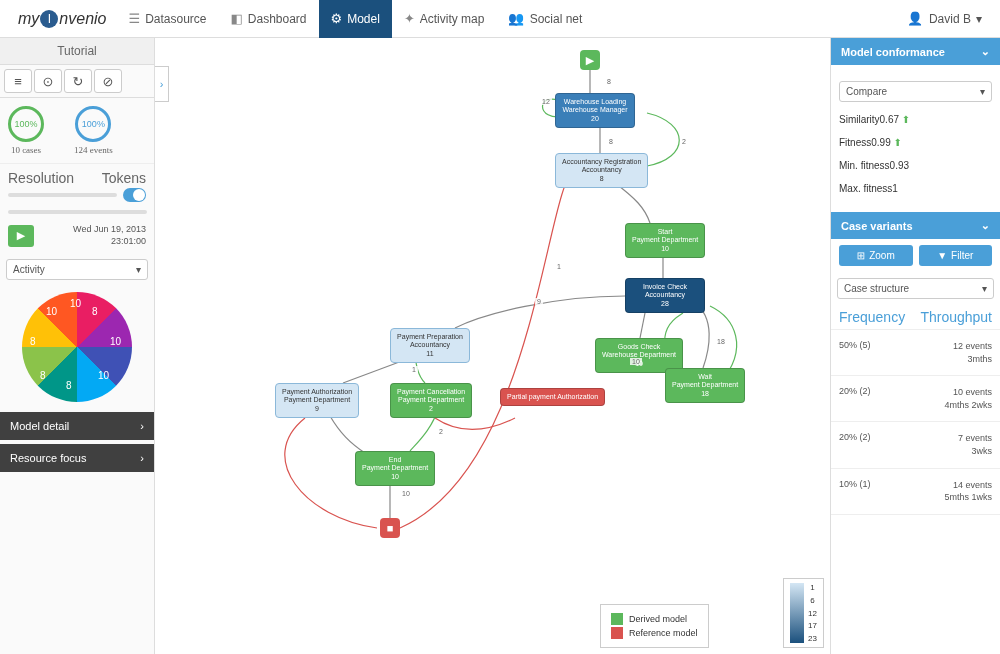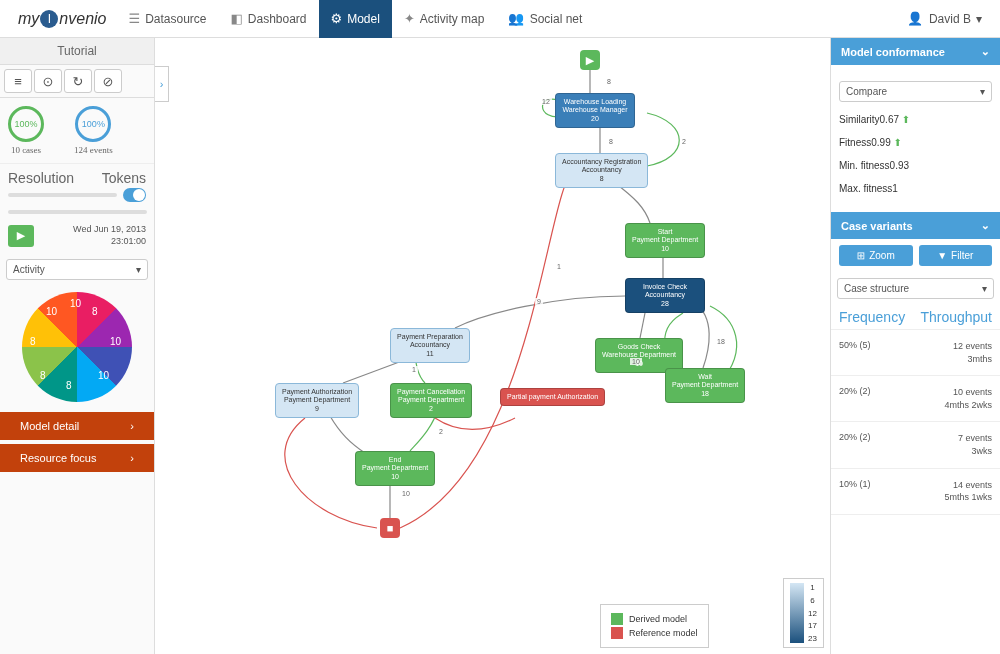--- a/index.html
+++ b/index.html
@@ -35,21 +35,21 @@
 .playbtn { width: 26px; height: 22px; background: #5cb85c; border-radius: 3px; color: #fff; display: flex; align-items: center; justify-content: center; cursor: pointer; }
 .timetext { text-align: right; font-size: 9px; color: #555; line-height: 1.3; }
 
 .selectbox { border: 1px solid #ccc; border-radius: 3px; margin: 6px 6px; padding: 4px 6px; display: flex; justify-content: space-between; align-items: center; background: #fff; font-size: 10px; color: #555; cursor: pointer; }
 
 .pie { width: 110px; height: 110px; margin: 6px auto; position: relative; border-radius: 50%;
   background: conic-gradient(#e91e63 0 45deg, #9c27b0 45deg 90deg, #3f51b5 90deg 135deg, #03a9f4 135deg 180deg, #009688 180deg 225deg, #8bc34a 225deg 270deg, #ffc107 270deg 315deg, #ff5722 315deg 360deg); }
 .pielabels { position: absolute; inset: 0; color: #fff; font-size: 10px; }
 .pl { position: absolute; }
 
-.accent { background: #c2410c; color: #fff; padding: 8px 20px; margin-top: 4px; display: flex; justify-content: space-between; align-items: center; font-size: 11px; cursor: pointer; }
+.accent { background: #404040; color: #fff; padding: 8px 10px; margin-top: 4px; display: flex; justify-content: space-between; align-items: center; font-size: 11px; cursor: pointer; }
 
 .canvas { flex: 1; position: relative; background: #fff; }
 .collapse-btn { position: absolute; left: 0; top: 28px; width: 14px; height: 36px; background: #fff; border: 1px solid #ccc; border-left: none; color: #4a9fd8; display: flex; align-items: center; justify-content: center; cursor: pointer; z-index: 10; }
 
 .node { position: absolute; border-radius: 4px; padding: 4px 6px; text-align: center; font-size: 7px; line-height: 1.2; border: 1px solid rgba(0,0,0,0.2); min-width: 80px; }
 .node.bluefill { background: #3b7fb8; color: #fff; }
 .node.lightblue { background: #d4e6f4; color: #333; border: 1px solid #8bb8d9; }
 .node.green { background: #5cb85c; color: #fff; }
 .node.dark { background: #1b507d; color: #fff; }
 .node.red { background: #d9534f; color: #fff; }

